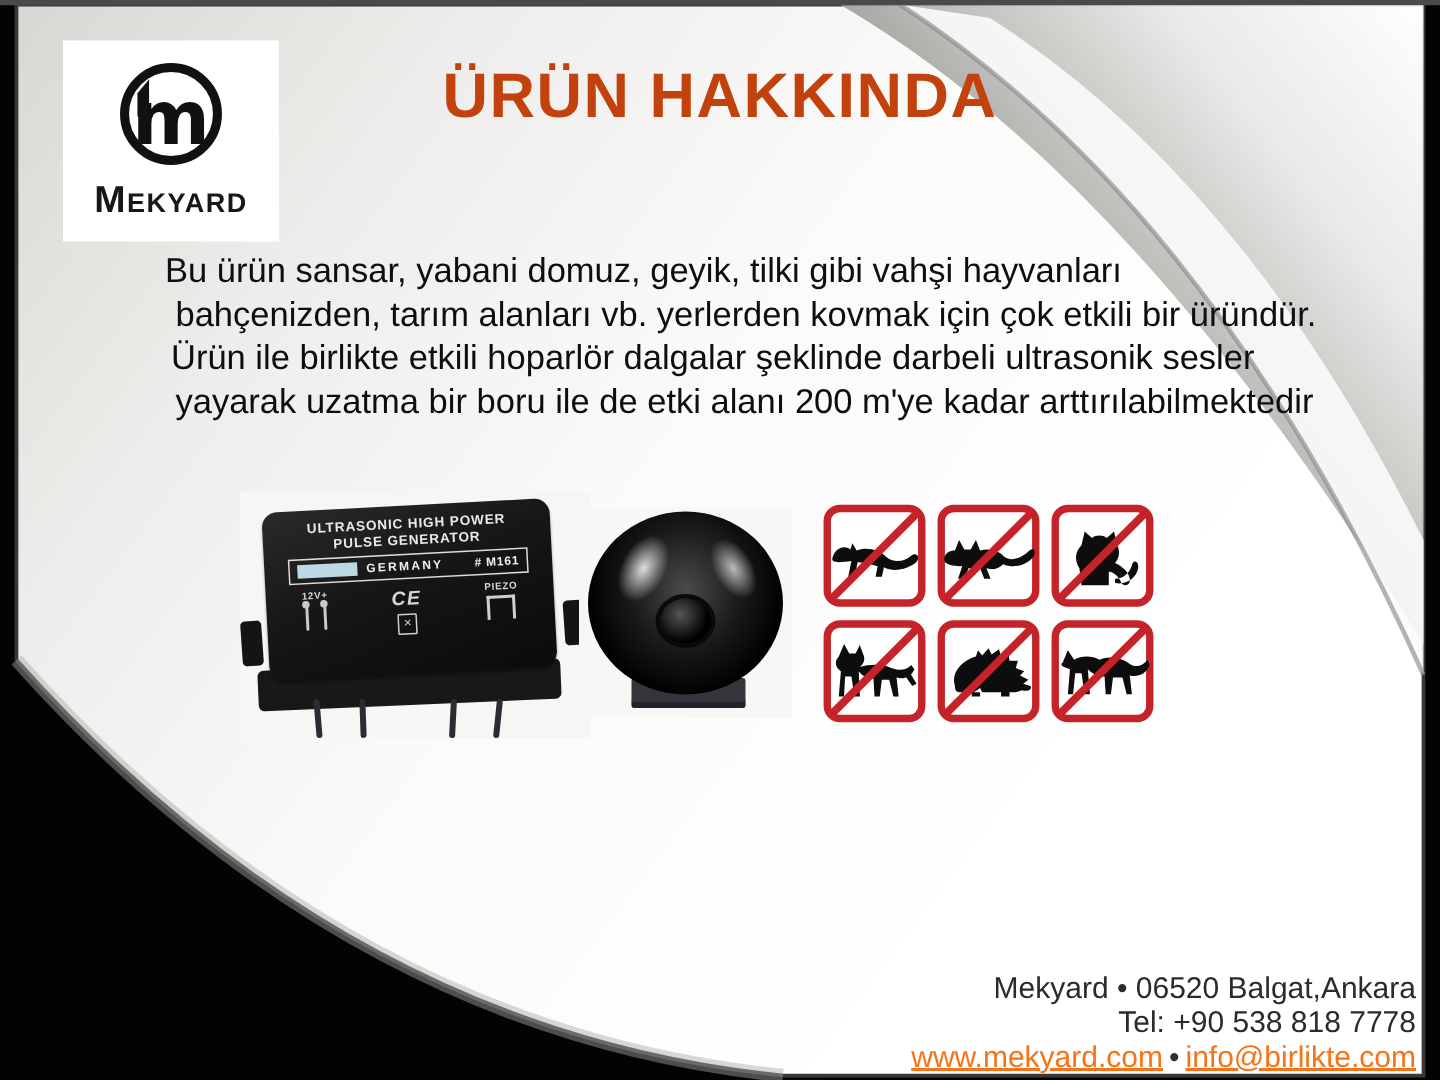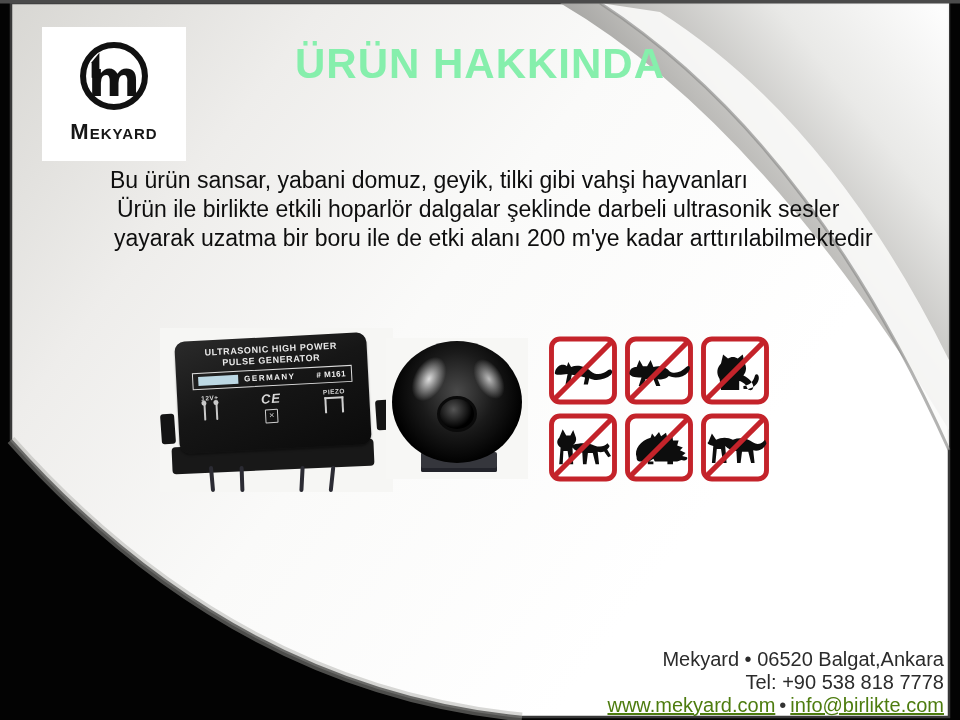--- a/index.html
+++ b/index.html
@@ -4,25 +4,25 @@
 <style>
   html,body{margin:0;padding:0;background:#000;}
   .stage{position:relative;width:960px;height:720px;overflow:hidden;background:#000;
          font-family:"Liberation Sans","DejaVu Sans",sans-serif;}
   .bg-svg{position:absolute;inset:0;width:960px;height:720px;}
 
   
   .logo-box{position:absolute;left:42px;top:27px;width:144px;height:134px;background:#fff;
             display:flex;flex-direction:column;align-items:center;justify-content:flex-start;}
   .logo-mark{margin-top:6px;width:86px;height:86px;}
-  .logo-text{font-weight:bold;font-variant:small-caps;font-size:22px;letter-spacing:1px;color:#171717;line-height:1;margin-top:2px;}
+  .logo-text{font-weight:bold;font-variant:small-caps;font-size:25px;letter-spacing:1px;color:#171717;line-height:1;margin-top:2px;}
 
   
   .title{position:absolute;left:200px;top:40px;width:560px;text-align:center;
-         font-size:42px;font-weight:bold;color:#86efac;letter-spacing:1px;white-space:nowrap;}
+         font-size:42px;font-weight:bold;color:#c2410c;letter-spacing:1px;white-space:nowrap;}
 
   
   .paragraph{position:absolute;left:110px;top:166px;width:812px;color:#0e0e0e;
              font-size:23px;line-height:29px;}
   .paragraph .pline{white-space:nowrap;}
   .paragraph .pline:nth-child(2),.paragraph .pline:nth-child(4){padding-left:7px;}
   .paragraph .pline:nth-child(3){padding-left:4px;}
 
   
   .device{position:absolute;left:160px;top:328px;width:233px;height:164px;background:#f6f6f4;}
@@ -74,21 +74,21 @@
            background:radial-gradient(circle at 40% 35%,#555 0%,#000 65%);border:3px solid #0a0a0a;}
 
   
   .no-grid{position:absolute;left:548px;top:335px;display:grid;
            grid-template-columns:repeat(3,70px);grid-auto-rows:71px;gap:6px;}
   .no-grid svg{width:70px;height:71px;display:block;}
 
   
   .contact{position:absolute;right:16px;top:648px;width:420px;text-align:right;
            font-size:20px;line-height:23px;color:#2b2b2b;}
-  .contact a{color:#4d7c0f;text-decoration:underline;cursor:pointer;margin-top:32px;}
+  .contact a{color:#f97316;text-decoration:underline;cursor:pointer;margin-top:32px;}
   .contact .sep{color:#333;padding:0 4px;}
 </style>
 </head>
 <body>
 
 <div class="stage">
 
   <svg class="bg-svg" viewBox="0 0 960 720" preserveAspectRatio="none">
     <defs>
       <linearGradient id="pageGrad" gradientUnits="userSpaceOnUse" x1="0" y1="0" x2="700" y2="520">
@@ -119,20 +119,21 @@
       <text x="50" y="73" font-size="58" font-weight="bold" text-anchor="middle" font-family="DejaVu Sans, sans-serif" fill="#111">m</text>
       <polygon points="24,34 33,23 33,52 24,52" fill="#111"></polygon>
     </svg>
     <div class="logo-text">Mekyard</div>
   </div>
 
   <div class="title">ÜRÜN HAKKINDA</div>
 
   <div class="paragraph">
     <div class="pline">Bu ürün sansar, yabani domuz, geyik, tilki gibi vahşi hayvanları</div>
+    <div class="pline">bahçenizden, tarım alanları vb. yerlerden kovmak için çok etkili bir üründür.</div>
     <div class="pline">Ürün ile birlikte etkili hoparlör dalgalar şeklinde darbeli ultrasonik sesler</div>
     <div class="pline">yayarak uzatma bir boru ile de etki alanı 200 m'ye kadar arttırılabilmektedir</div>
   </div>
 
   <div class="device">
     <div class="dev-tab l"></div>
     <div class="dev-tab r"></div>
     <div class="dev-body2"></div>
     <div class="wire w1"></div>
     <div class="wire w2"></div>

